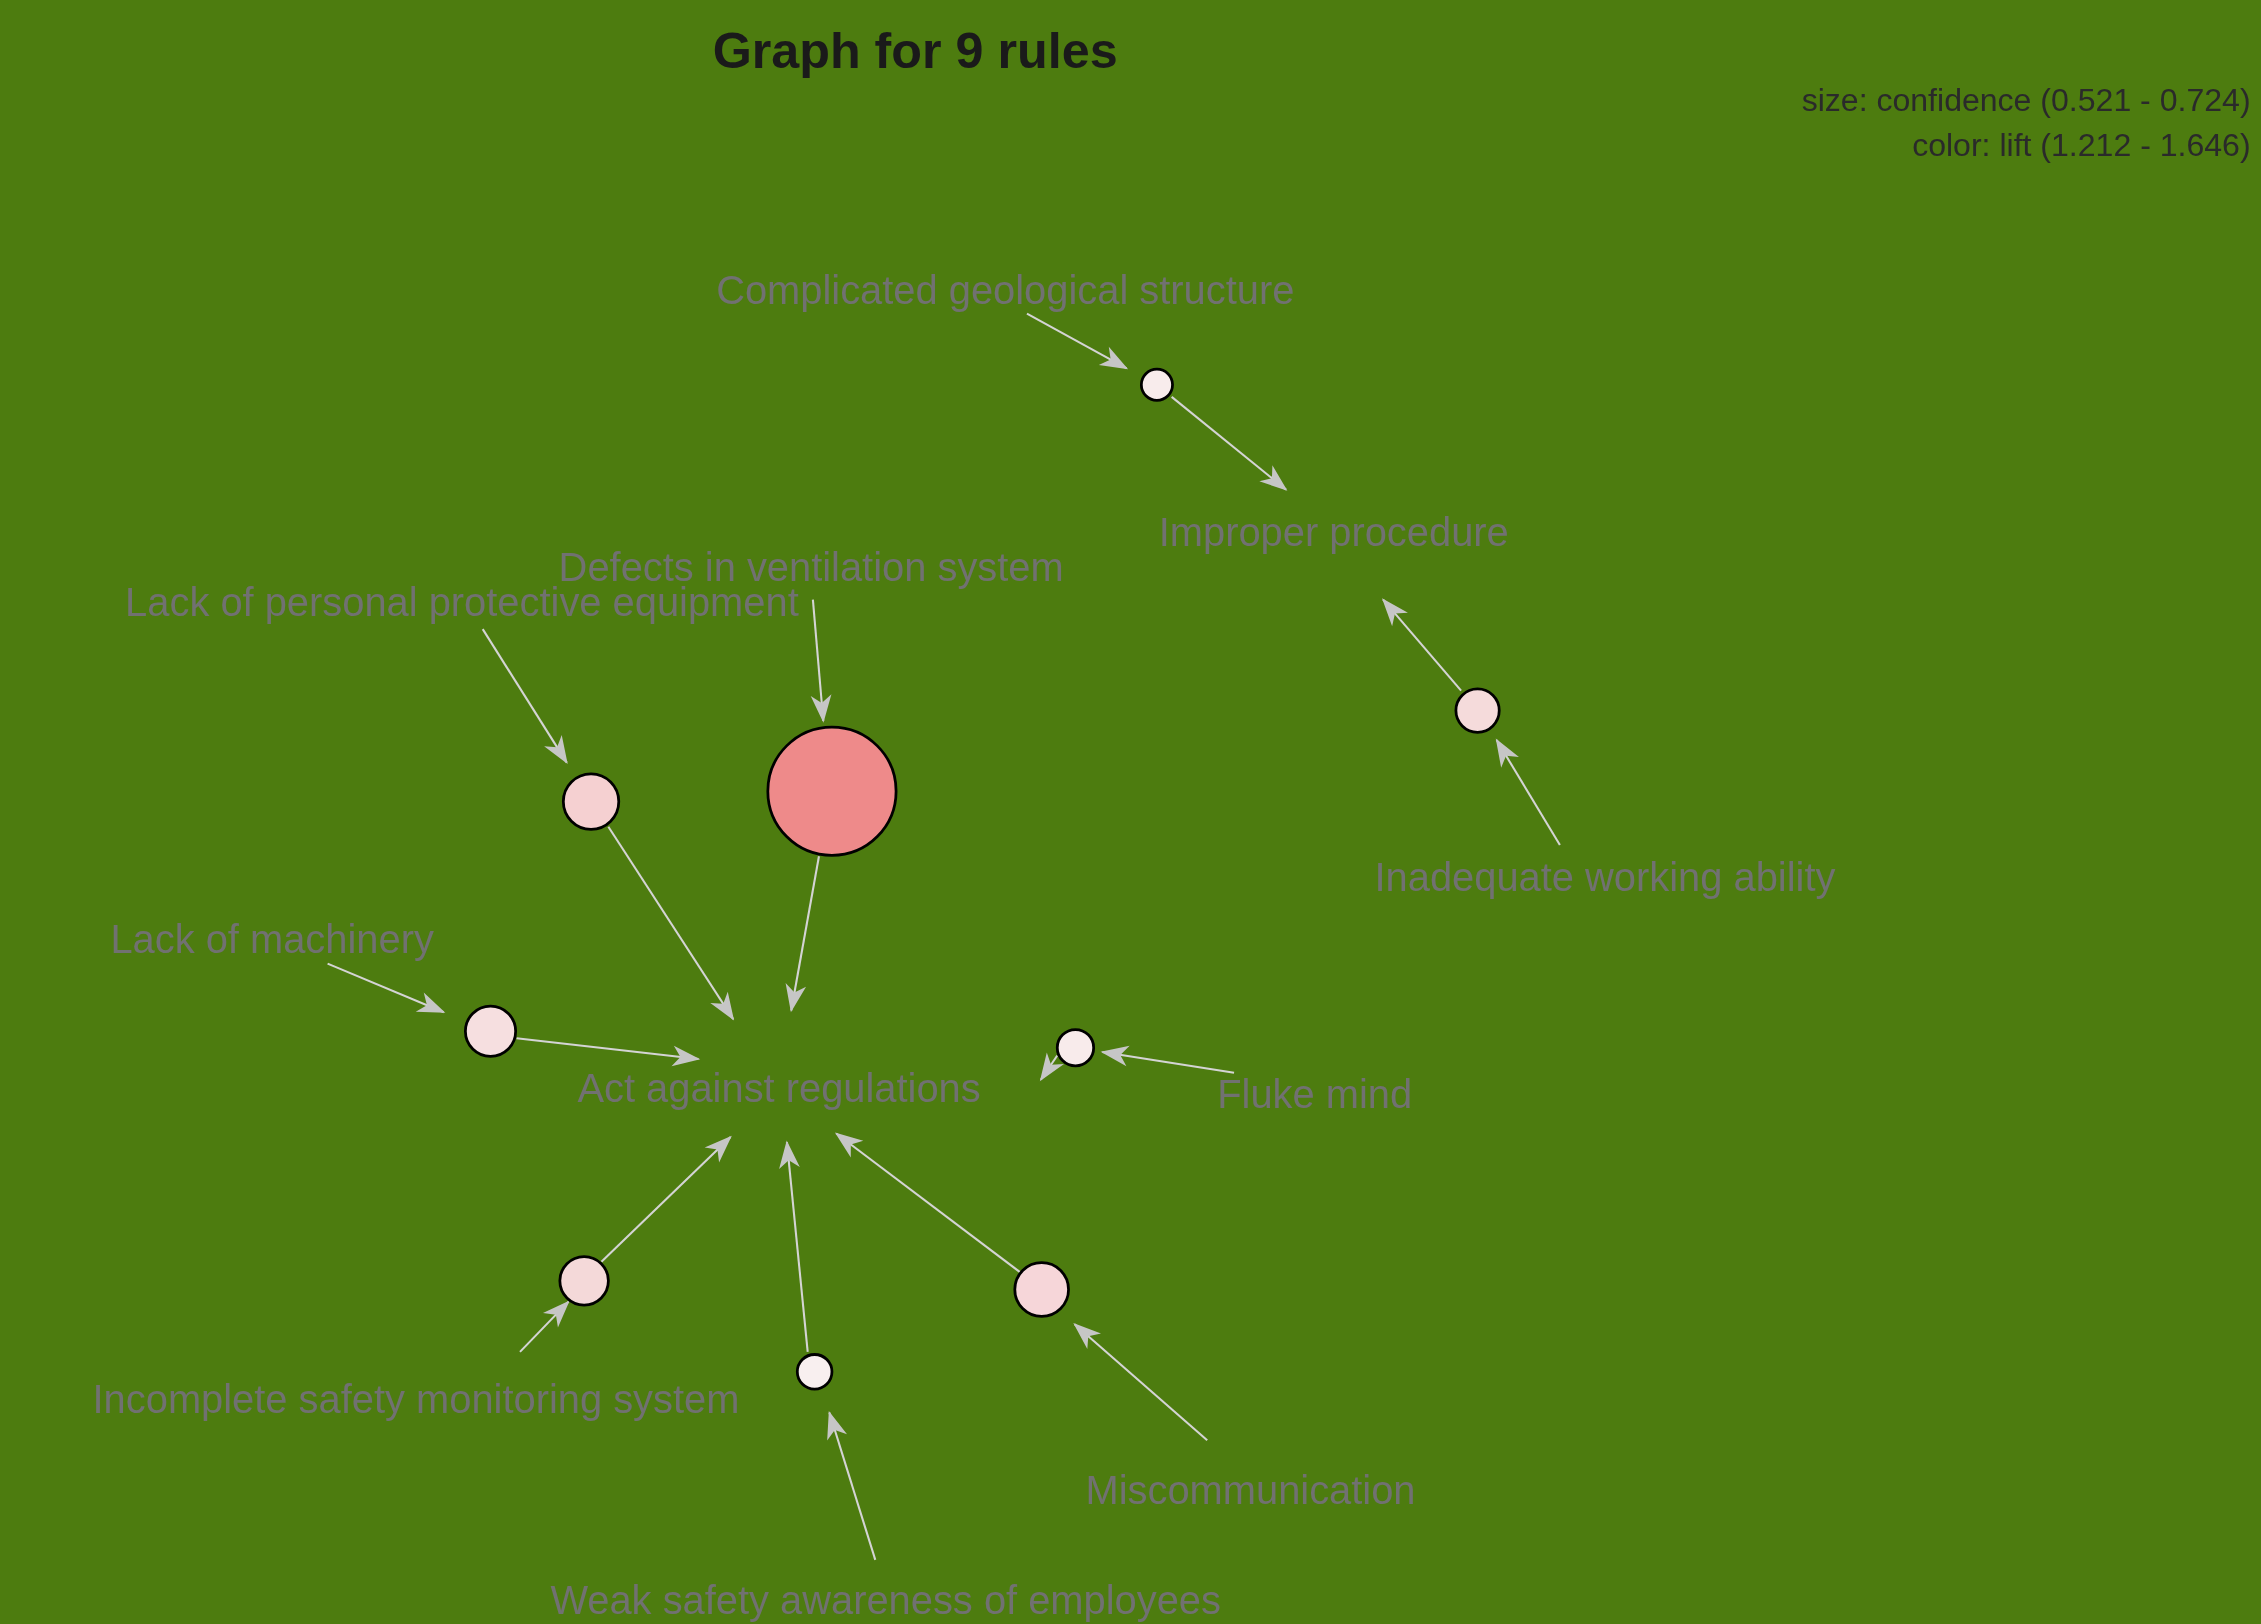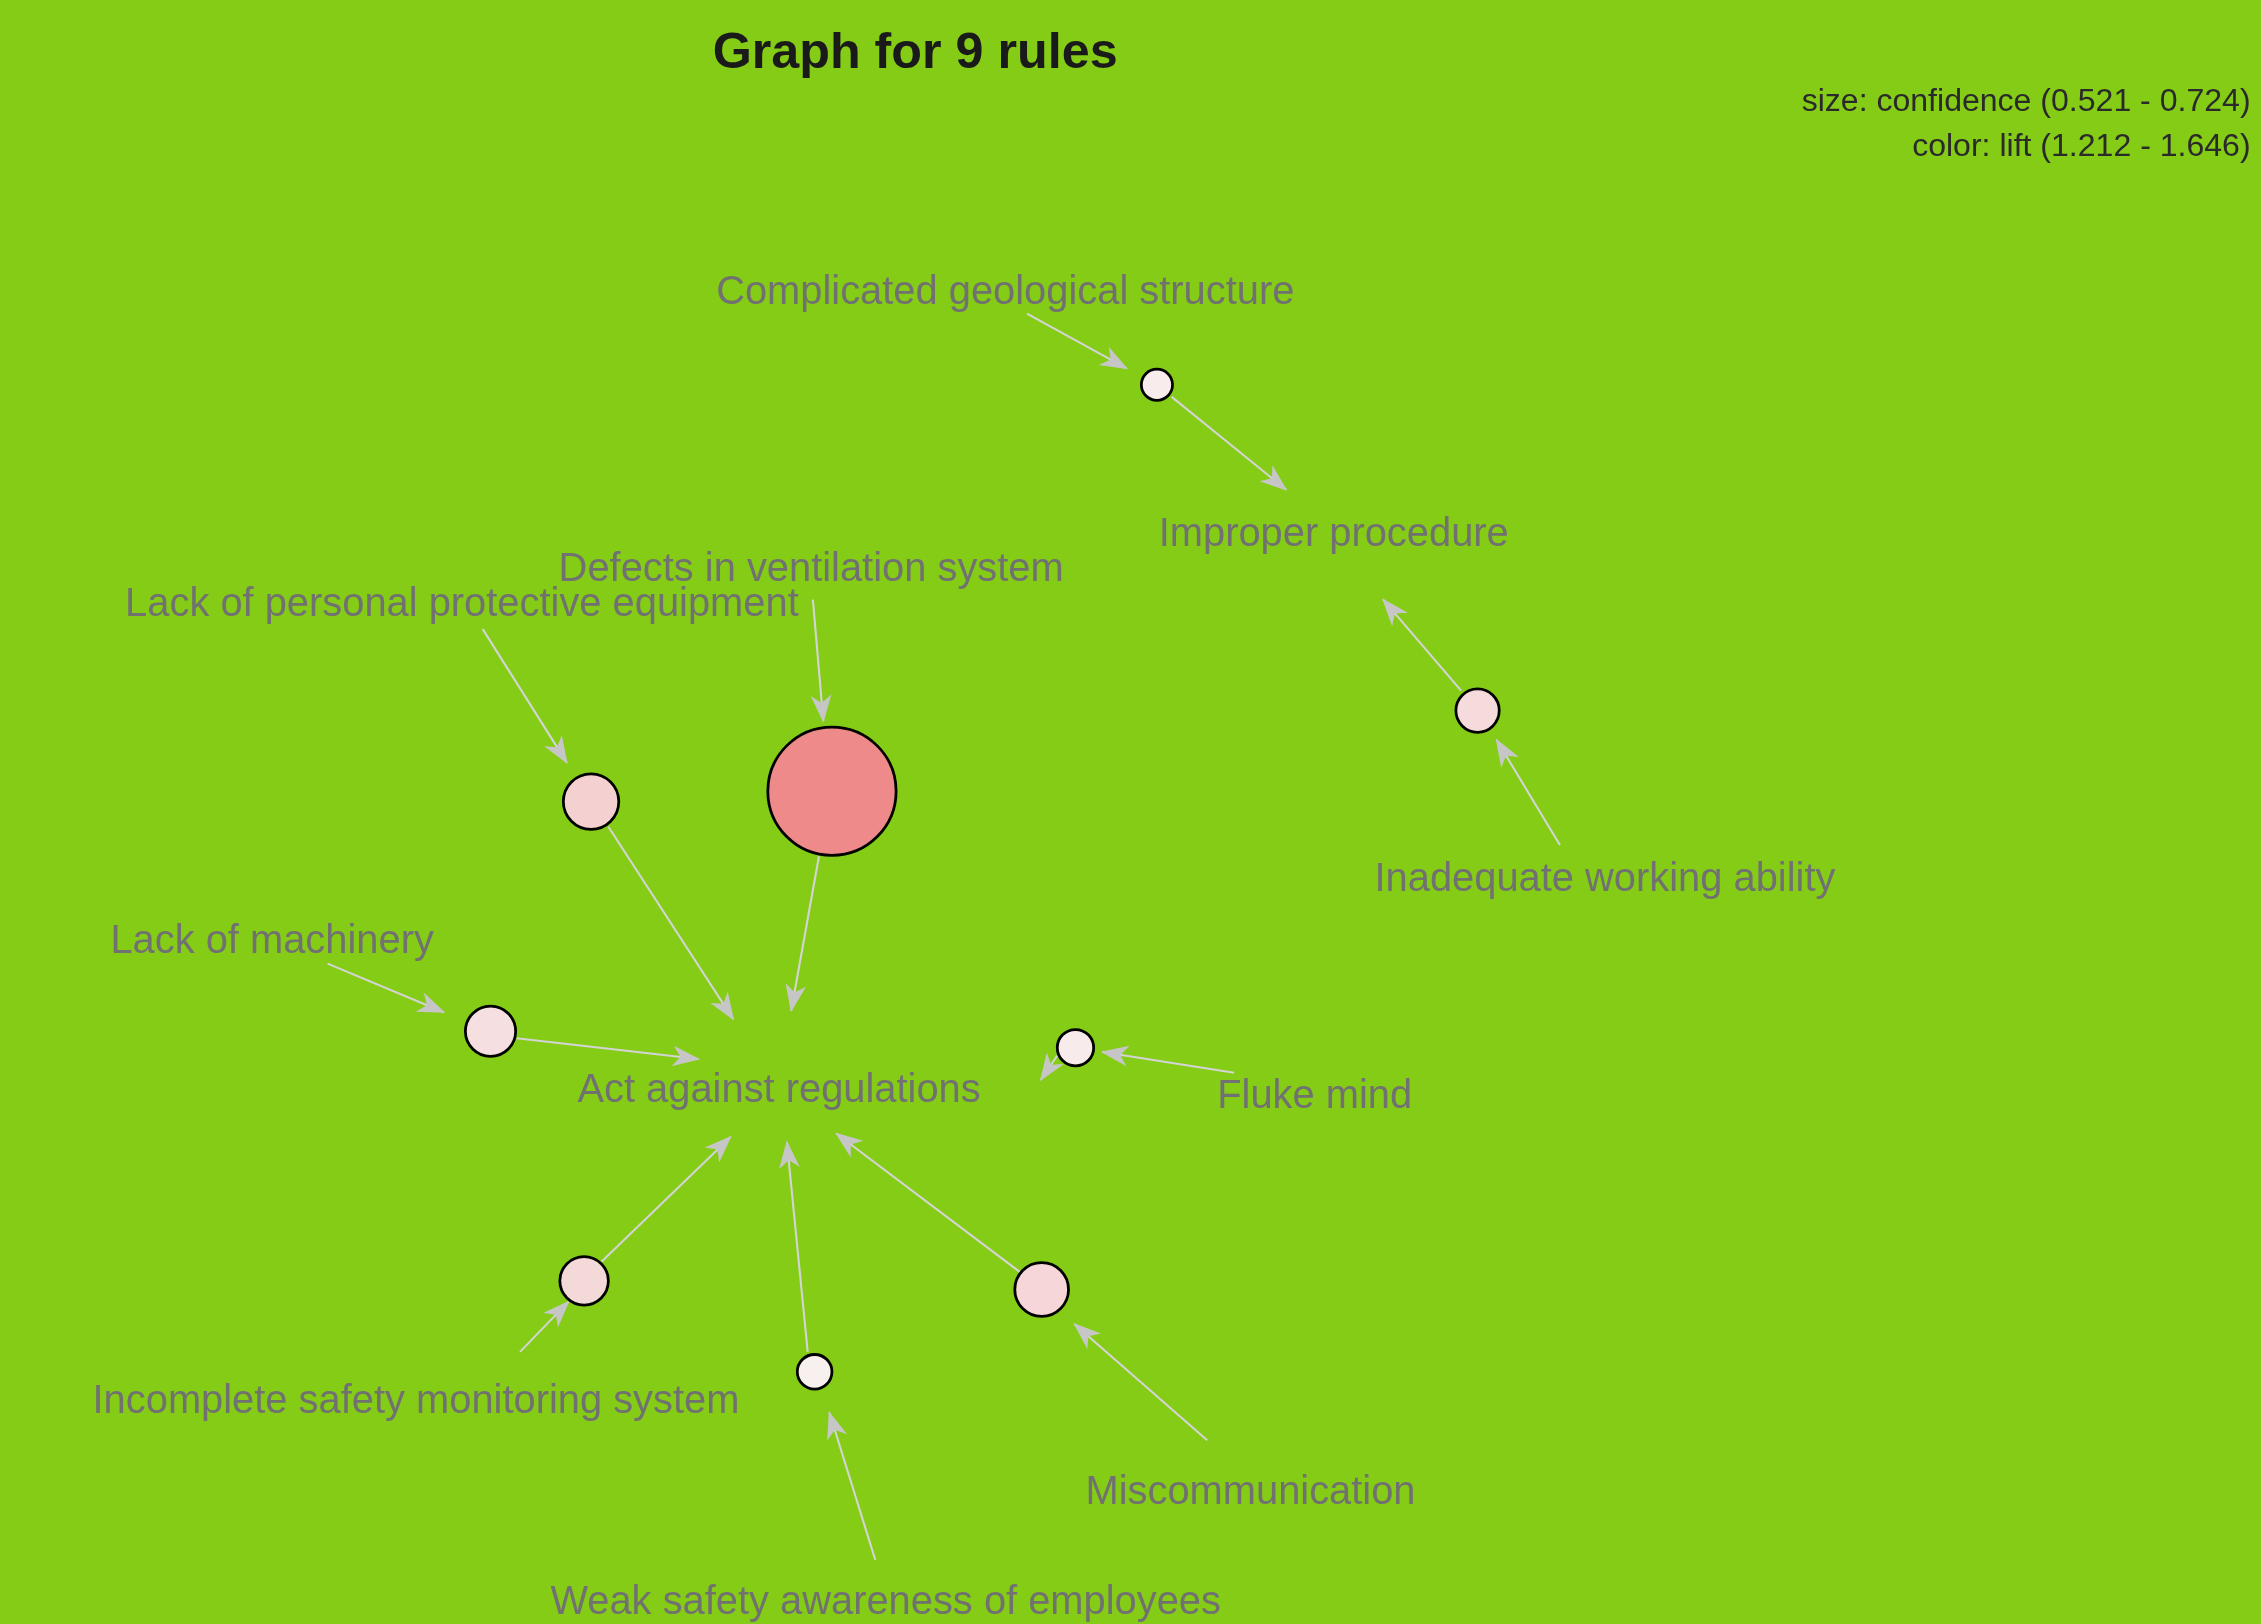--- a/index.html
+++ b/index.html
@@ -1,20 +1,20 @@
 <!DOCTYPE html>
 <html style="font-size:14px"><head>
 <meta charset="utf-8">
 <style>
   html, body { margin: 0; padding: 0; background: #ffffff; }
   .stage {
     position: relative;
     width: 2261px;
     height: 1624px;
-    background: #84cc16;
+    background: #4d7c0f;
     overflow: hidden;
     font-family: "Liberation Sans", sans-serif;
   }
   svg { position: absolute; left: 0; top: 0; }
   .chart-title {
     font-family: "Liberation Sans", sans-serif;
     font-size: 58px;
     font-weight: bold;
     fill: #1a1a1a;
     text-anchor: middle;

